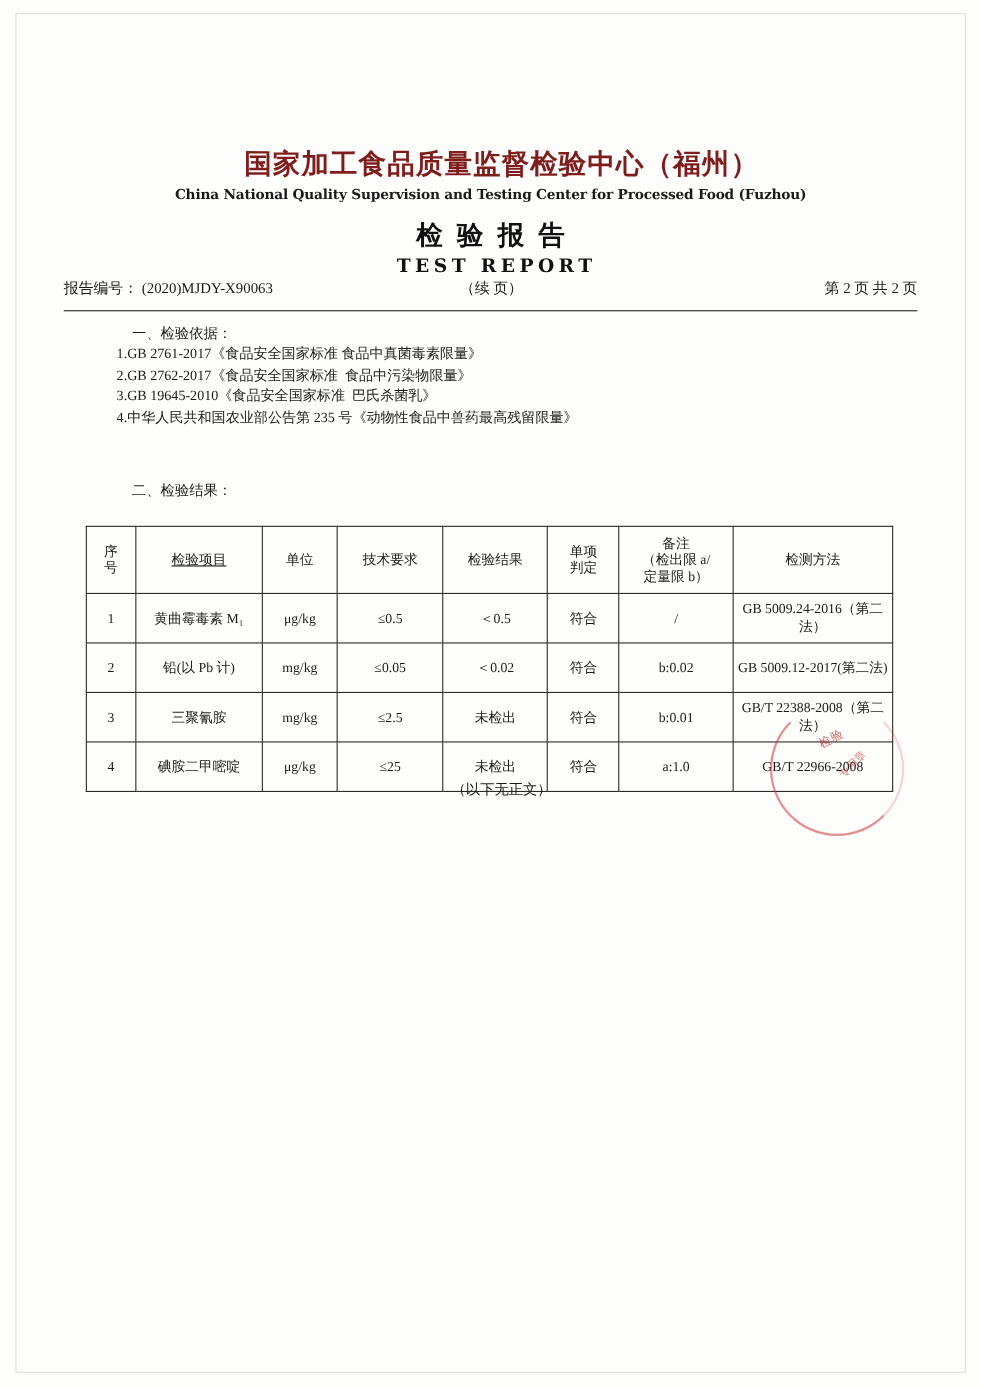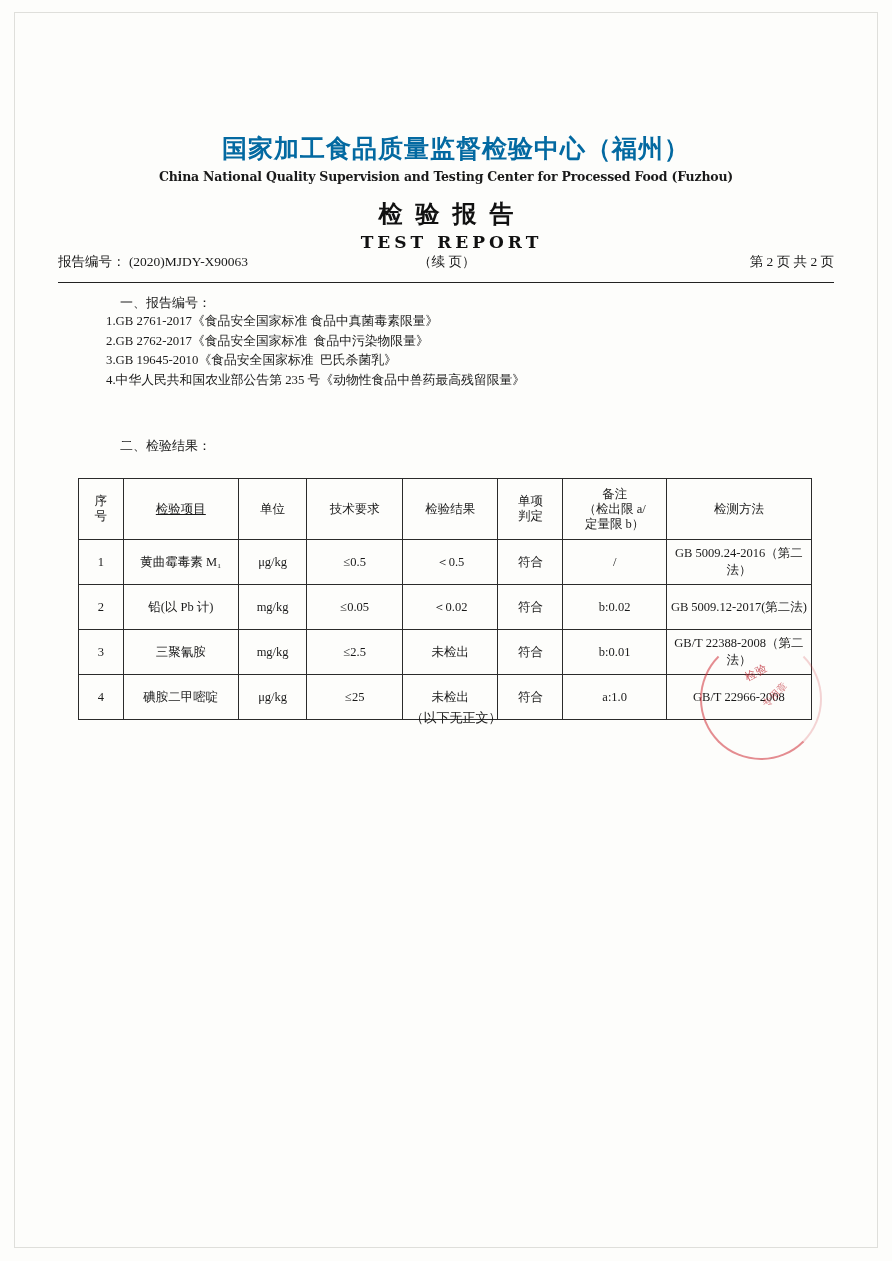--- a/index.html
+++ b/index.html
@@ -35,21 +35,21 @@
     position: absolute;
     left: 0; top: 132px;
     width: 892px;
     text-align: center;
   }
   .title-cn {
     font-family: "DejaVu Serif", serif;
     font-weight: bold;
     font-size: 25px;
     letter-spacing: 1px;
-    color: #0369a1;
+    color: #7f1d1d;
     padding-left: 20px;
   }
   .title-en {
     font-family: "DejaVu Serif", serif;
     font-weight: bold;
     font-size: 12.5px;
     margin-top: 4px;
     color: #1a1a1a;
     letter-spacing: -0.2px;
   }
@@ -218,21 +218,21 @@
   <div class="meta-row">
     <div class="meta-no">
       <span>报告编号：</span>
       <span>(2020)MJDY-X90063</span>
     </div>
     <div class="meta-cont">（续 页）</div>
     <div class="meta-page">第 2 页  共 2 页</div>
   </div>
   <div class="rule"></div>
 
-  <div class="section basis-title">一、报告编号：</div>
+  <div class="section basis-title">一、检验依据：</div>
   <div class="basis-list">
     <div>1.GB 2761-2017《食品安全国家标准 食品中真菌毒素限量》</div>
     <div>2.GB 2762-2017《食品安全国家标准  食品中污染物限量》</div>
     <div>3.GB 19645-2010《食品安全国家标准  巴氏杀菌乳》</div>
     <div>4.中华人民共和国农业部公告第 235 号《动物性食品中兽药最高残留限量》</div>
   </div>
 
   <div class="result-title">二、检验结果：</div>
 
   <table class="results">

